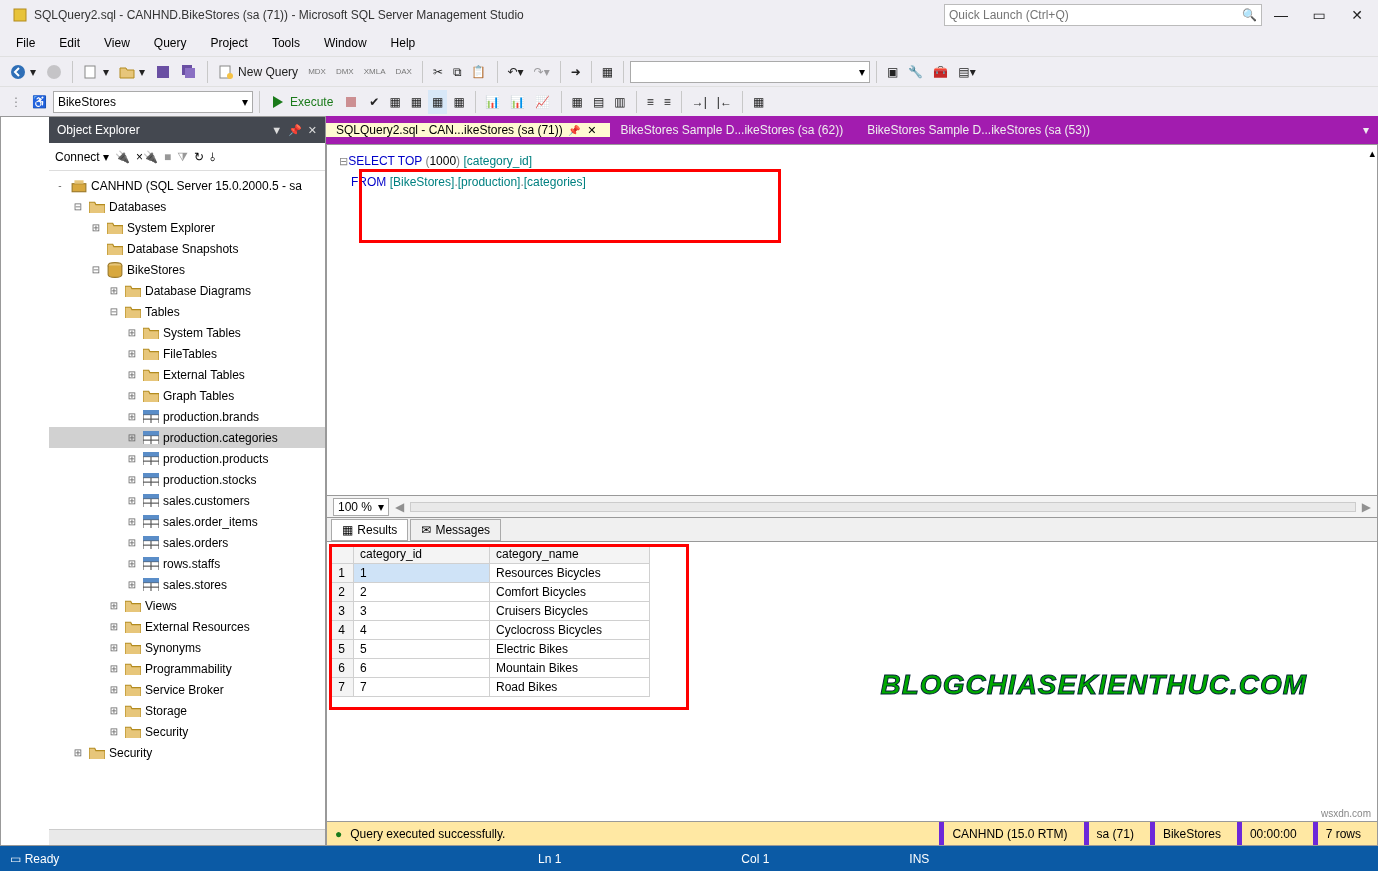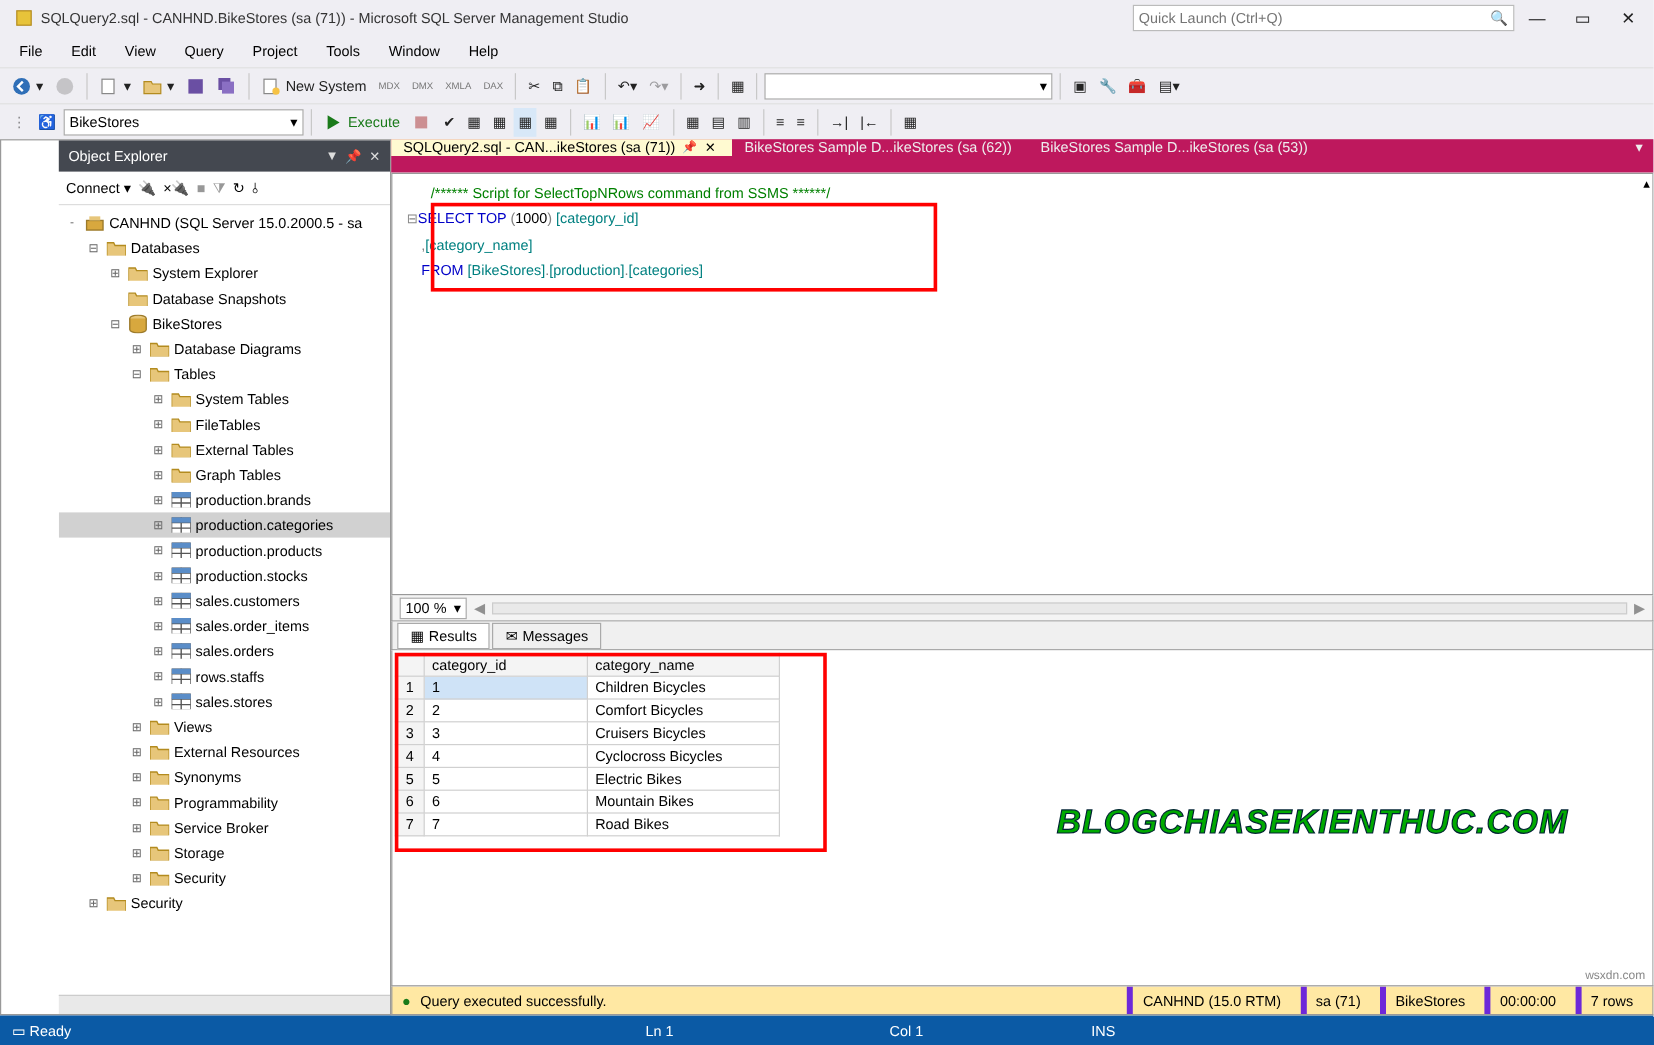--- a/index.html
+++ b/index.html
@@ -36,21 +36,21 @@
 .oe-connect { height:28px; border-bottom:1px solid #ddd; display:flex; align-items:center; padding:0 6px; gap:6px;}
 .tree { flex:1; overflow:auto; padding:4px 0; }
 .node { display:flex; align-items:center; height:21px; padding-left:0; white-space:nowrap;}
 .node .toggle { width:14px; text-align:center; color:#666; font-size:10px; display:inline-block;}
 .node .icon { width:16px; height:14px; margin:0 4px; display:inline-flex; align-items:center; justify-content:center;}
 .node.selected { background:#d1d1d1;}
 .oe-scroll { height:16px; background:#e9e9e9; border-top:1px solid #ccc;}
 
 
 .docs { flex:1; display:flex; flex-direction:column; }
-.doc-tabs { height:28px; background:#be185d; display:flex; align-items:flex-start; }
+.doc-tabs { height:28px; background:#a21caf; display:flex; align-items:center; }
 .doc-tab { padding:0 14px 0 10px; display:flex; align-items:center; color:#eee; gap:6px; position:relative;}
 .doc-tab.active { background:#fffad1; color:#000;}
 .doc-tab .close { font-size:11px;}
 .doc-tab .pin { font-size:10px;}
 .doc-tabs .end { margin-left:auto; width:24px; color:#eee; display:flex; align-items:center; justify-content:center;}
 .editor-wrap { flex:1; display:flex; flex-direction:column; background:#fff;}
 .editor { flex:1; position:relative; background:#fff; border:1px solid #999;}
 .code { font-family: Consolas, monospace; font-size:15px; padding:6px 12px; line-height:21px; }
 .code .green { color:#008000;}
 .code .blue { color:#0000c8;}
@@ -140,21 +140,21 @@
         <rect x="1" y="1" width="10" height="10" fill="#6a4fa3"></rect>
         <rect x="4" y="4" width="10" height="10" fill="#8a6fc3"></rect>
       </svg>
     </button>
   <div class="sep"></div>
   <button class="new-query">
       <svg viewBox="0 0 16 16">
         <rect x="2" y="2" width="10" height="12" fill="#fff" stroke="#888"></rect>
         <circle cx="12" cy="12" r="3" fill="#f6c244"></circle>
       </svg>
-      <span>New System</span>
+      <span>New Query</span>
     </button>
   <button style="font-size:8px;color:#777">MDX</button>
   <button style="font-size:8px;color:#777">DMX</button>
   <button style="font-size:8px;color:#777">XMLA</button>
   <button style="font-size:8px;color:#777">DAX</button>
   <div class="sep"></div>
   <button>✂</button>
   <button>⧉</button>
   <button>📋</button>
   <div class="sep"></div>
@@ -545,23 +545,21 @@
       <div class="doc-tab">
           <span>BikeStores Sample D...ikeStores (sa (53))</span>
         </div>
       <div class="end">▾</div>
     </div>
 
     <div class="editor-wrap">
       <div class="editor">
         <span class="collapse-handle">▴</span>
         <div class="code">
-          <div><span style="margin-left:20px" class="green">/****** Script for SelectTopNRows command from SSMS  ******/</span></div>
           <div><span style="color:#888;font-size:11px">⊟</span><span class="blue">SELECT</span><span class="blue"> TOP </span><span class="gray">(</span><span>1000</span><span class="gray">) </span><span class="teal">[category_id]</span></div>
-          <div><span style="margin-left:12px" class="gray">      ,</span><span class="teal">[category_name]</span></div>
           <div><span style="margin-left:12px" class="blue">  FROM </span><span class="teal">[BikeStores]</span><span class="gray">.</span><span class="teal">[production]</span><span class="gray">.</span><span class="teal">[categories]</span></div>
         </div>
         <div class="red-box" style="left:32px; top:24px; width:422px; height:74px;"></div>
       </div>
       <div class="zoom-bar">
         <div class="combo2">
             <span>100 %</span>
             <span style="margin-left:6px">▾</span>
           </div>
         <span style="opacity:.4">◀</span>
@@ -582,21 +580,21 @@
         <table class="grid" id="grid">
             <tbody>
               <tr>
                 <th style="width:24px"></th>
                 <th style="width:136px">category_id</th>
                 <th style="width:160px">category_name</th>
               </tr>
               <tr>
                 <td class="rowhdr">1</td>
                 <td class="sel">1</td>
-                <td>Children Bicycles</td>
+                <td>Resources Bicycles</td>
               </tr>
               <tr>
                 <td class="rowhdr">2</td>
                 <td>2</td>
                 <td>Comfort Bicycles</td>
               </tr>
               <tr>
                 <td class="rowhdr">3</td>
                 <td>3</td>
                 <td>Cruisers Bicycles</td>

